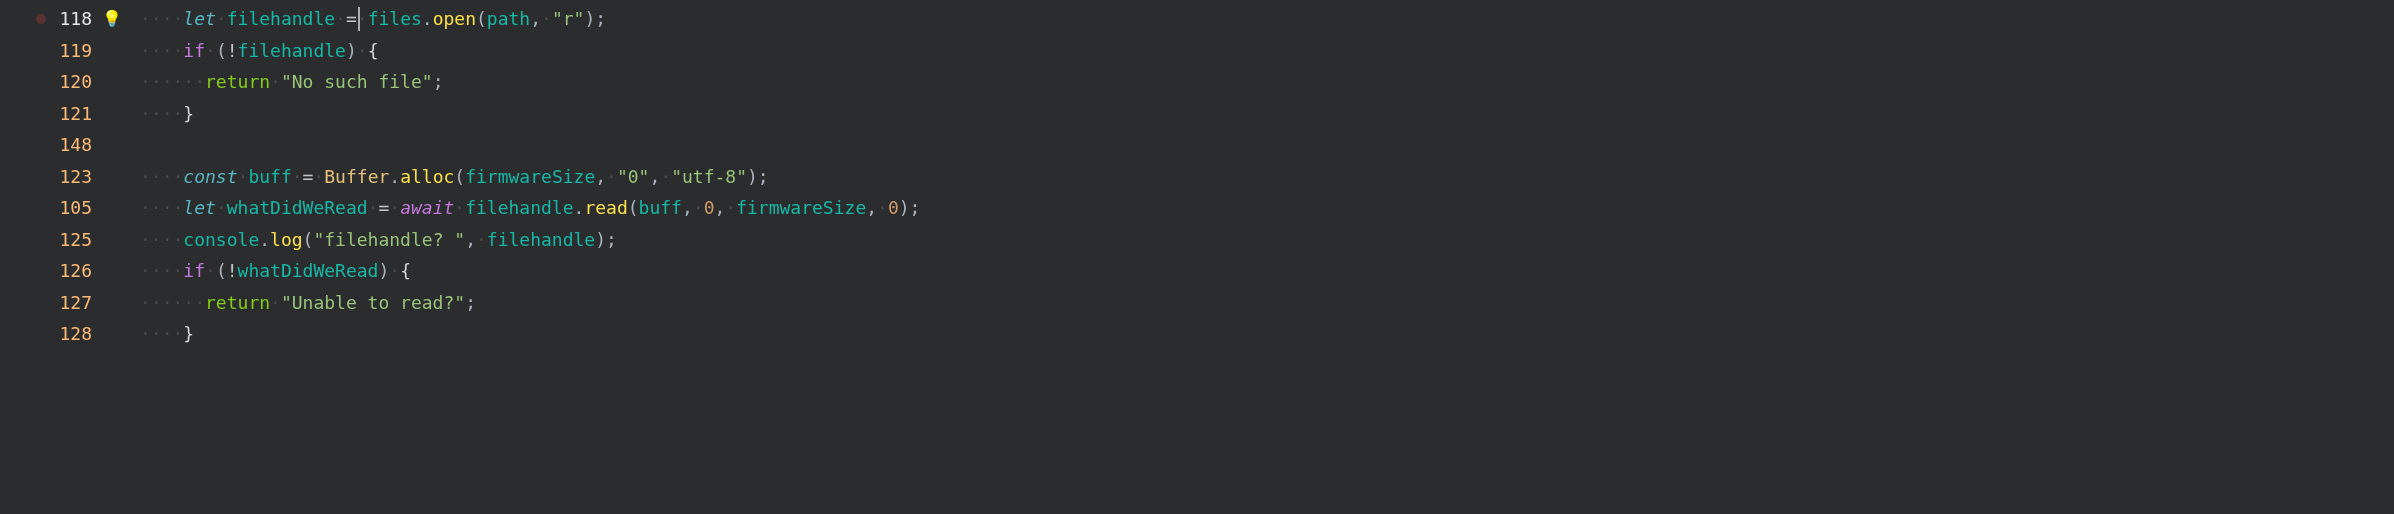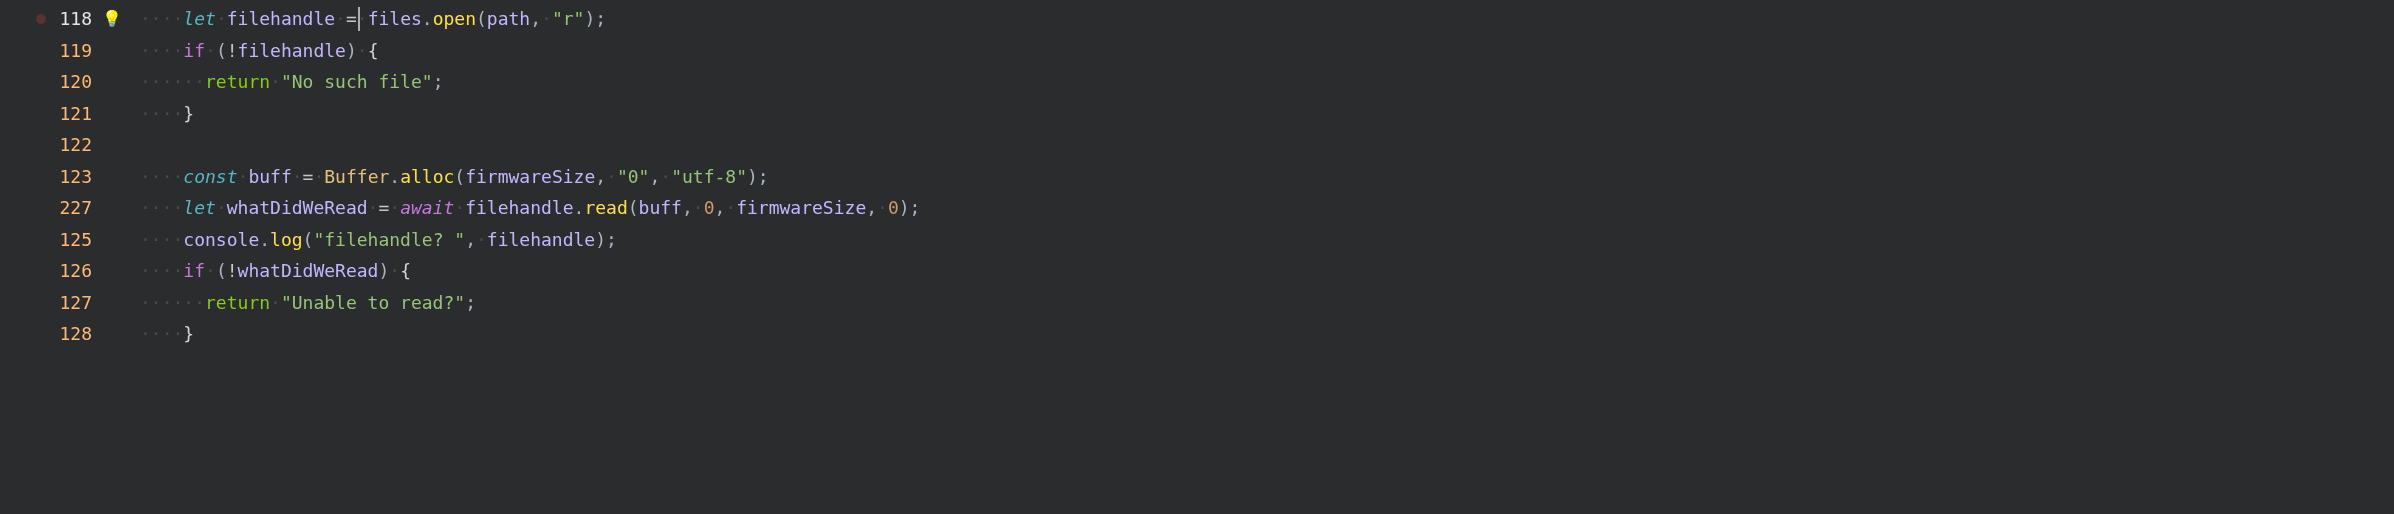--- a/index.html
+++ b/index.html
@@ -89,21 +89,21 @@
     height: 31.5px;
     white-space: pre;
     position: relative;
   }
   .ws { color: #4a4a4a; }
   .kw-let { color: #56b6c2; font-style: italic; text-align: center; }
   .kw-const { color: #56b6c2; font-style: italic; }
   .kw-if { color: #c678dd; }
   .kw-return { color: #84cc16; }
   .kw-await { color: #c678dd; font-style: italic; }
-  .var { color: #c4b5fd; }
+  .var { color: #14b8a6; }
   .obj { color: #e5c07b; }
   .func { color: #fde047; }
   .str { color: #98c379; }
   .num { color: #d19a66; }
   .op { color: #c5c5c5; }
   .punc { color: #abb2bf; }
   .brace { color: #d4d4d4; }
   .cursor {
     position: absolute;
     width: 2px;
@@ -140,33 +140,33 @@
       <div class="rulers"></div>
     </div>
     <div class="gutter-line">
       <div class="breakpoint-col"></div>
       <div class="lineno">121</div>
       <div class="bulb-col"></div>
       <div class="rulers"></div>
     </div>
     <div class="gutter-line">
       <div class="breakpoint-col"></div>
-      <div class="lineno">122</div>
+      <div class="lineno">148</div>
       <div class="bulb-col"></div>
       <div class="rulers"></div>
     </div>
     <div class="gutter-line">
       <div class="breakpoint-col"></div>
       <div class="lineno">123</div>
       <div class="bulb-col"></div>
       <div class="rulers"></div>
     </div>
     <div class="gutter-line">
       <div class="breakpoint-col"></div>
-      <div class="lineno">227</div>
+      <div class="lineno">105</div>
       <div class="bulb-col"></div>
       <div class="rulers"></div>
     </div>
     <div class="gutter-line">
       <div class="breakpoint-col"></div>
       <div class="lineno">125</div>
       <div class="bulb-col"></div>
       <div class="rulers"></div>
     </div>
     <div class="gutter-line">

